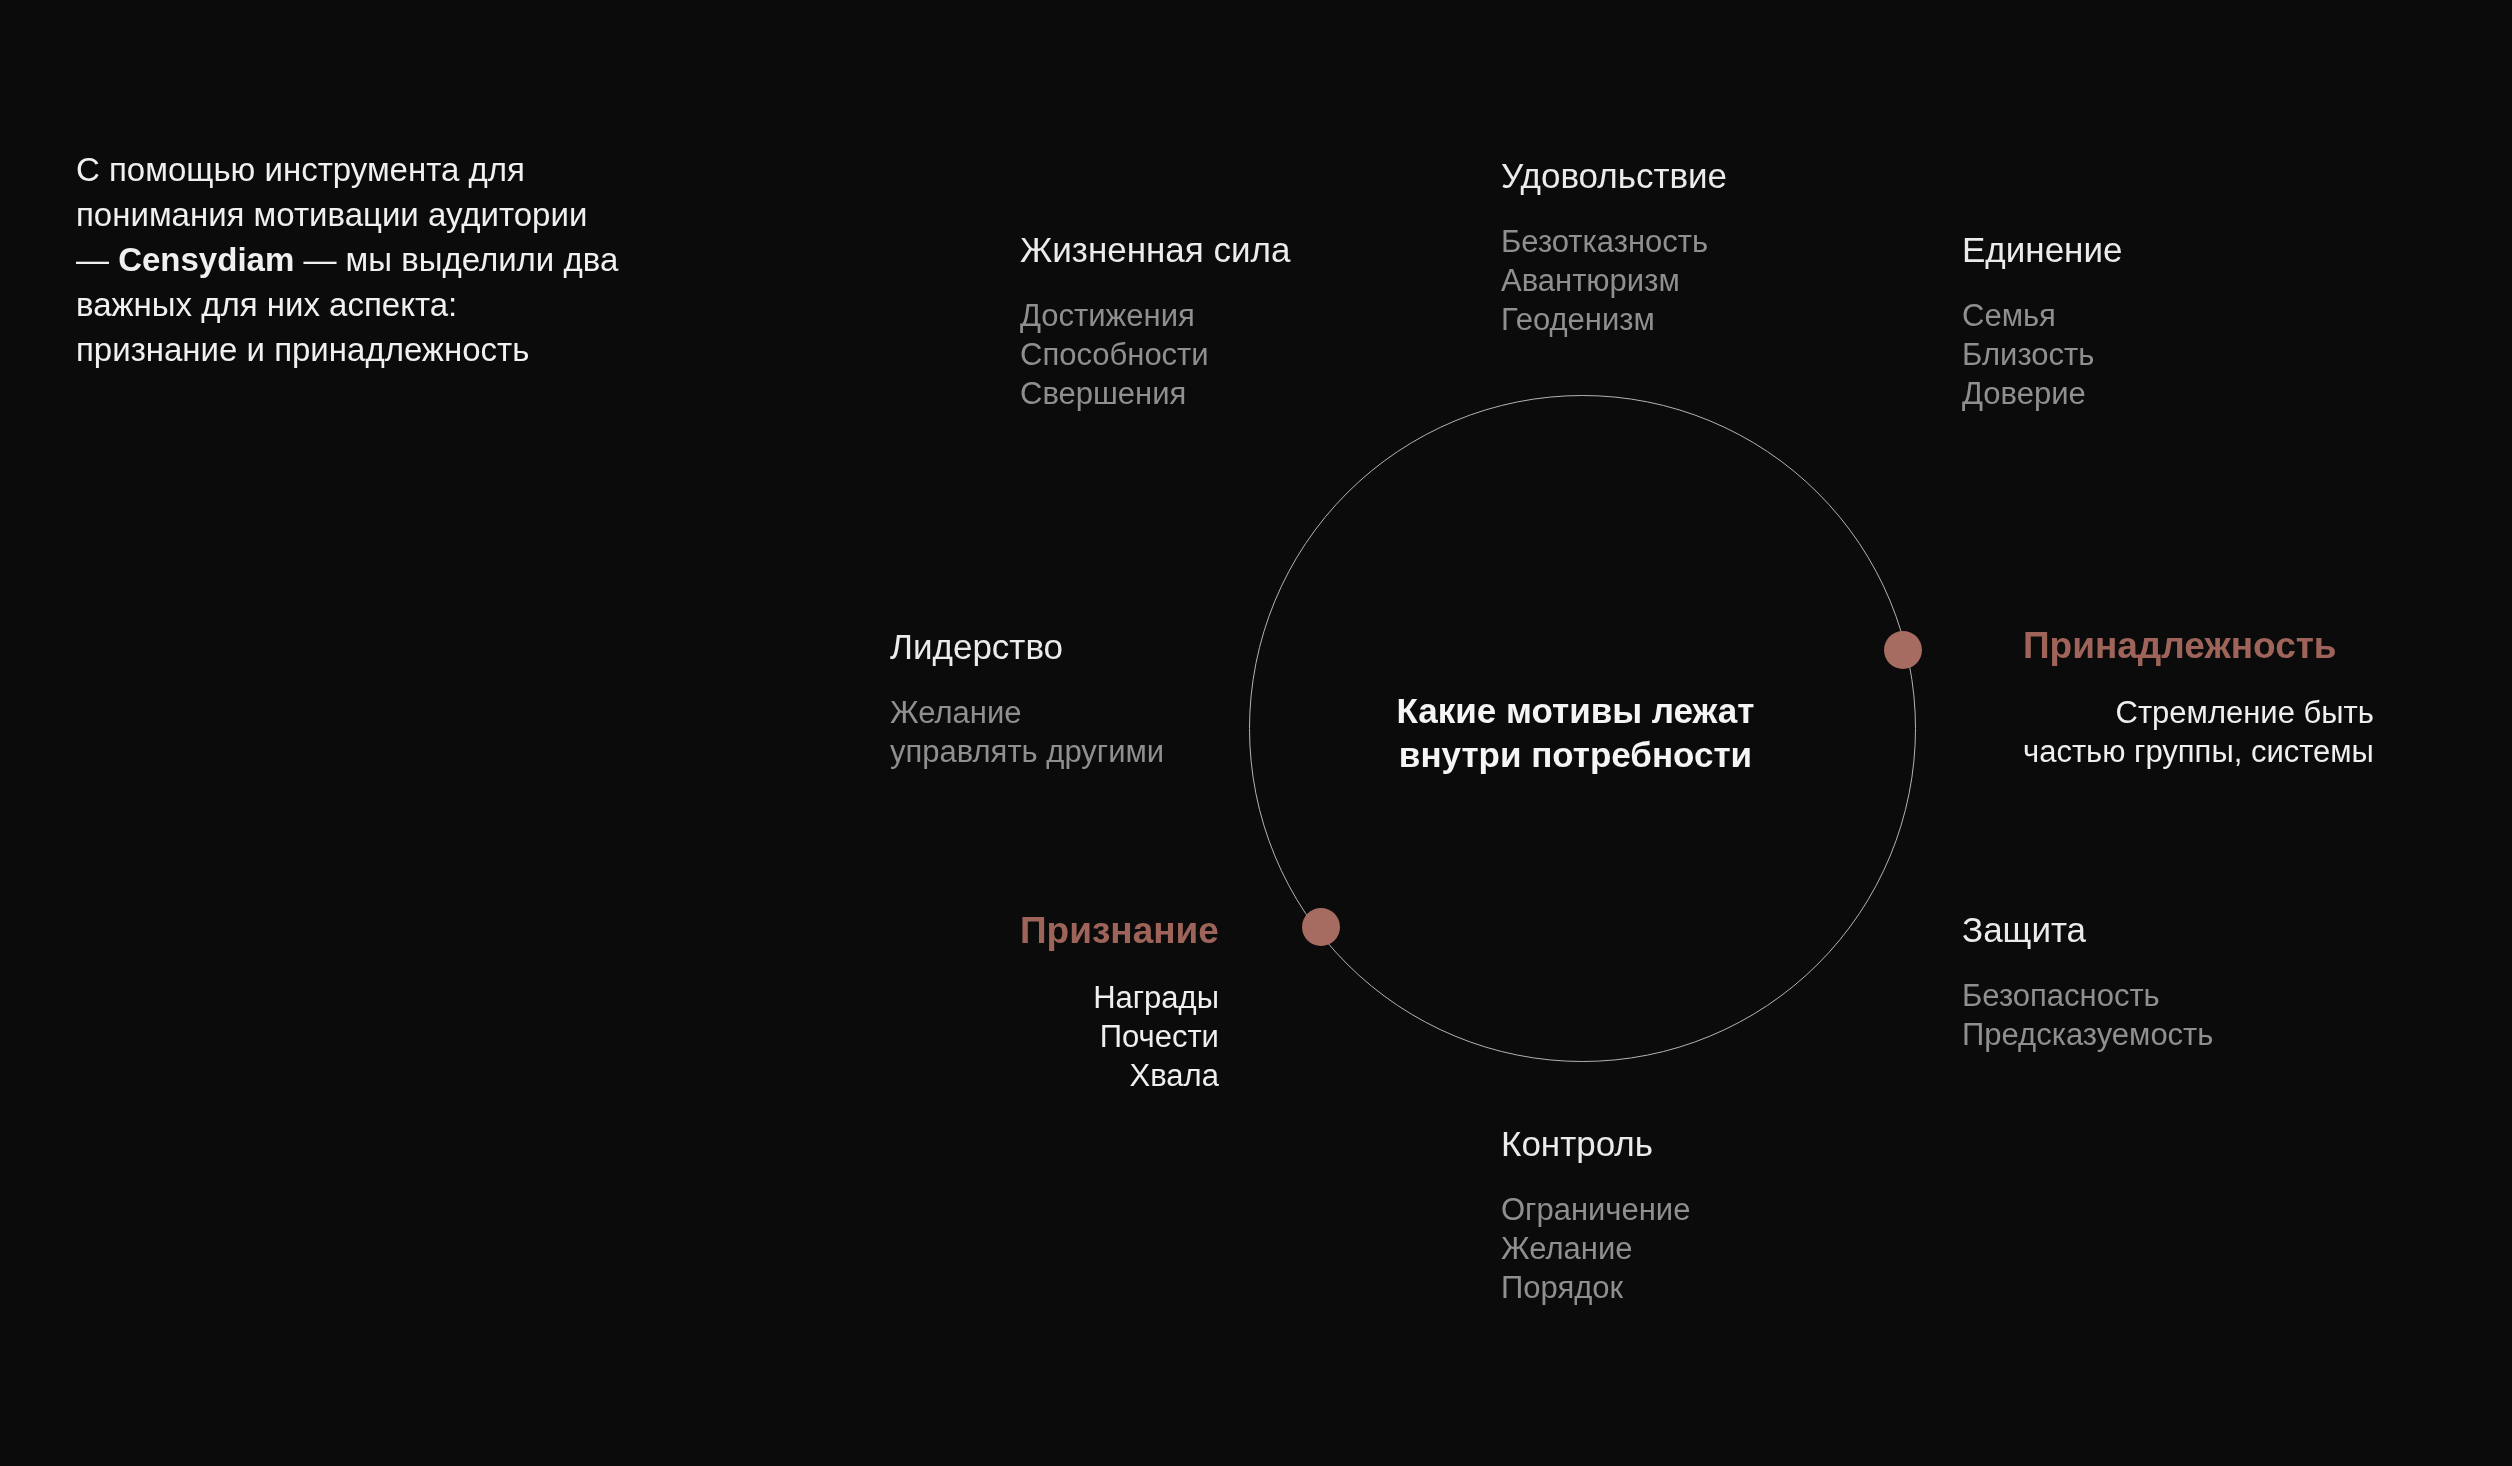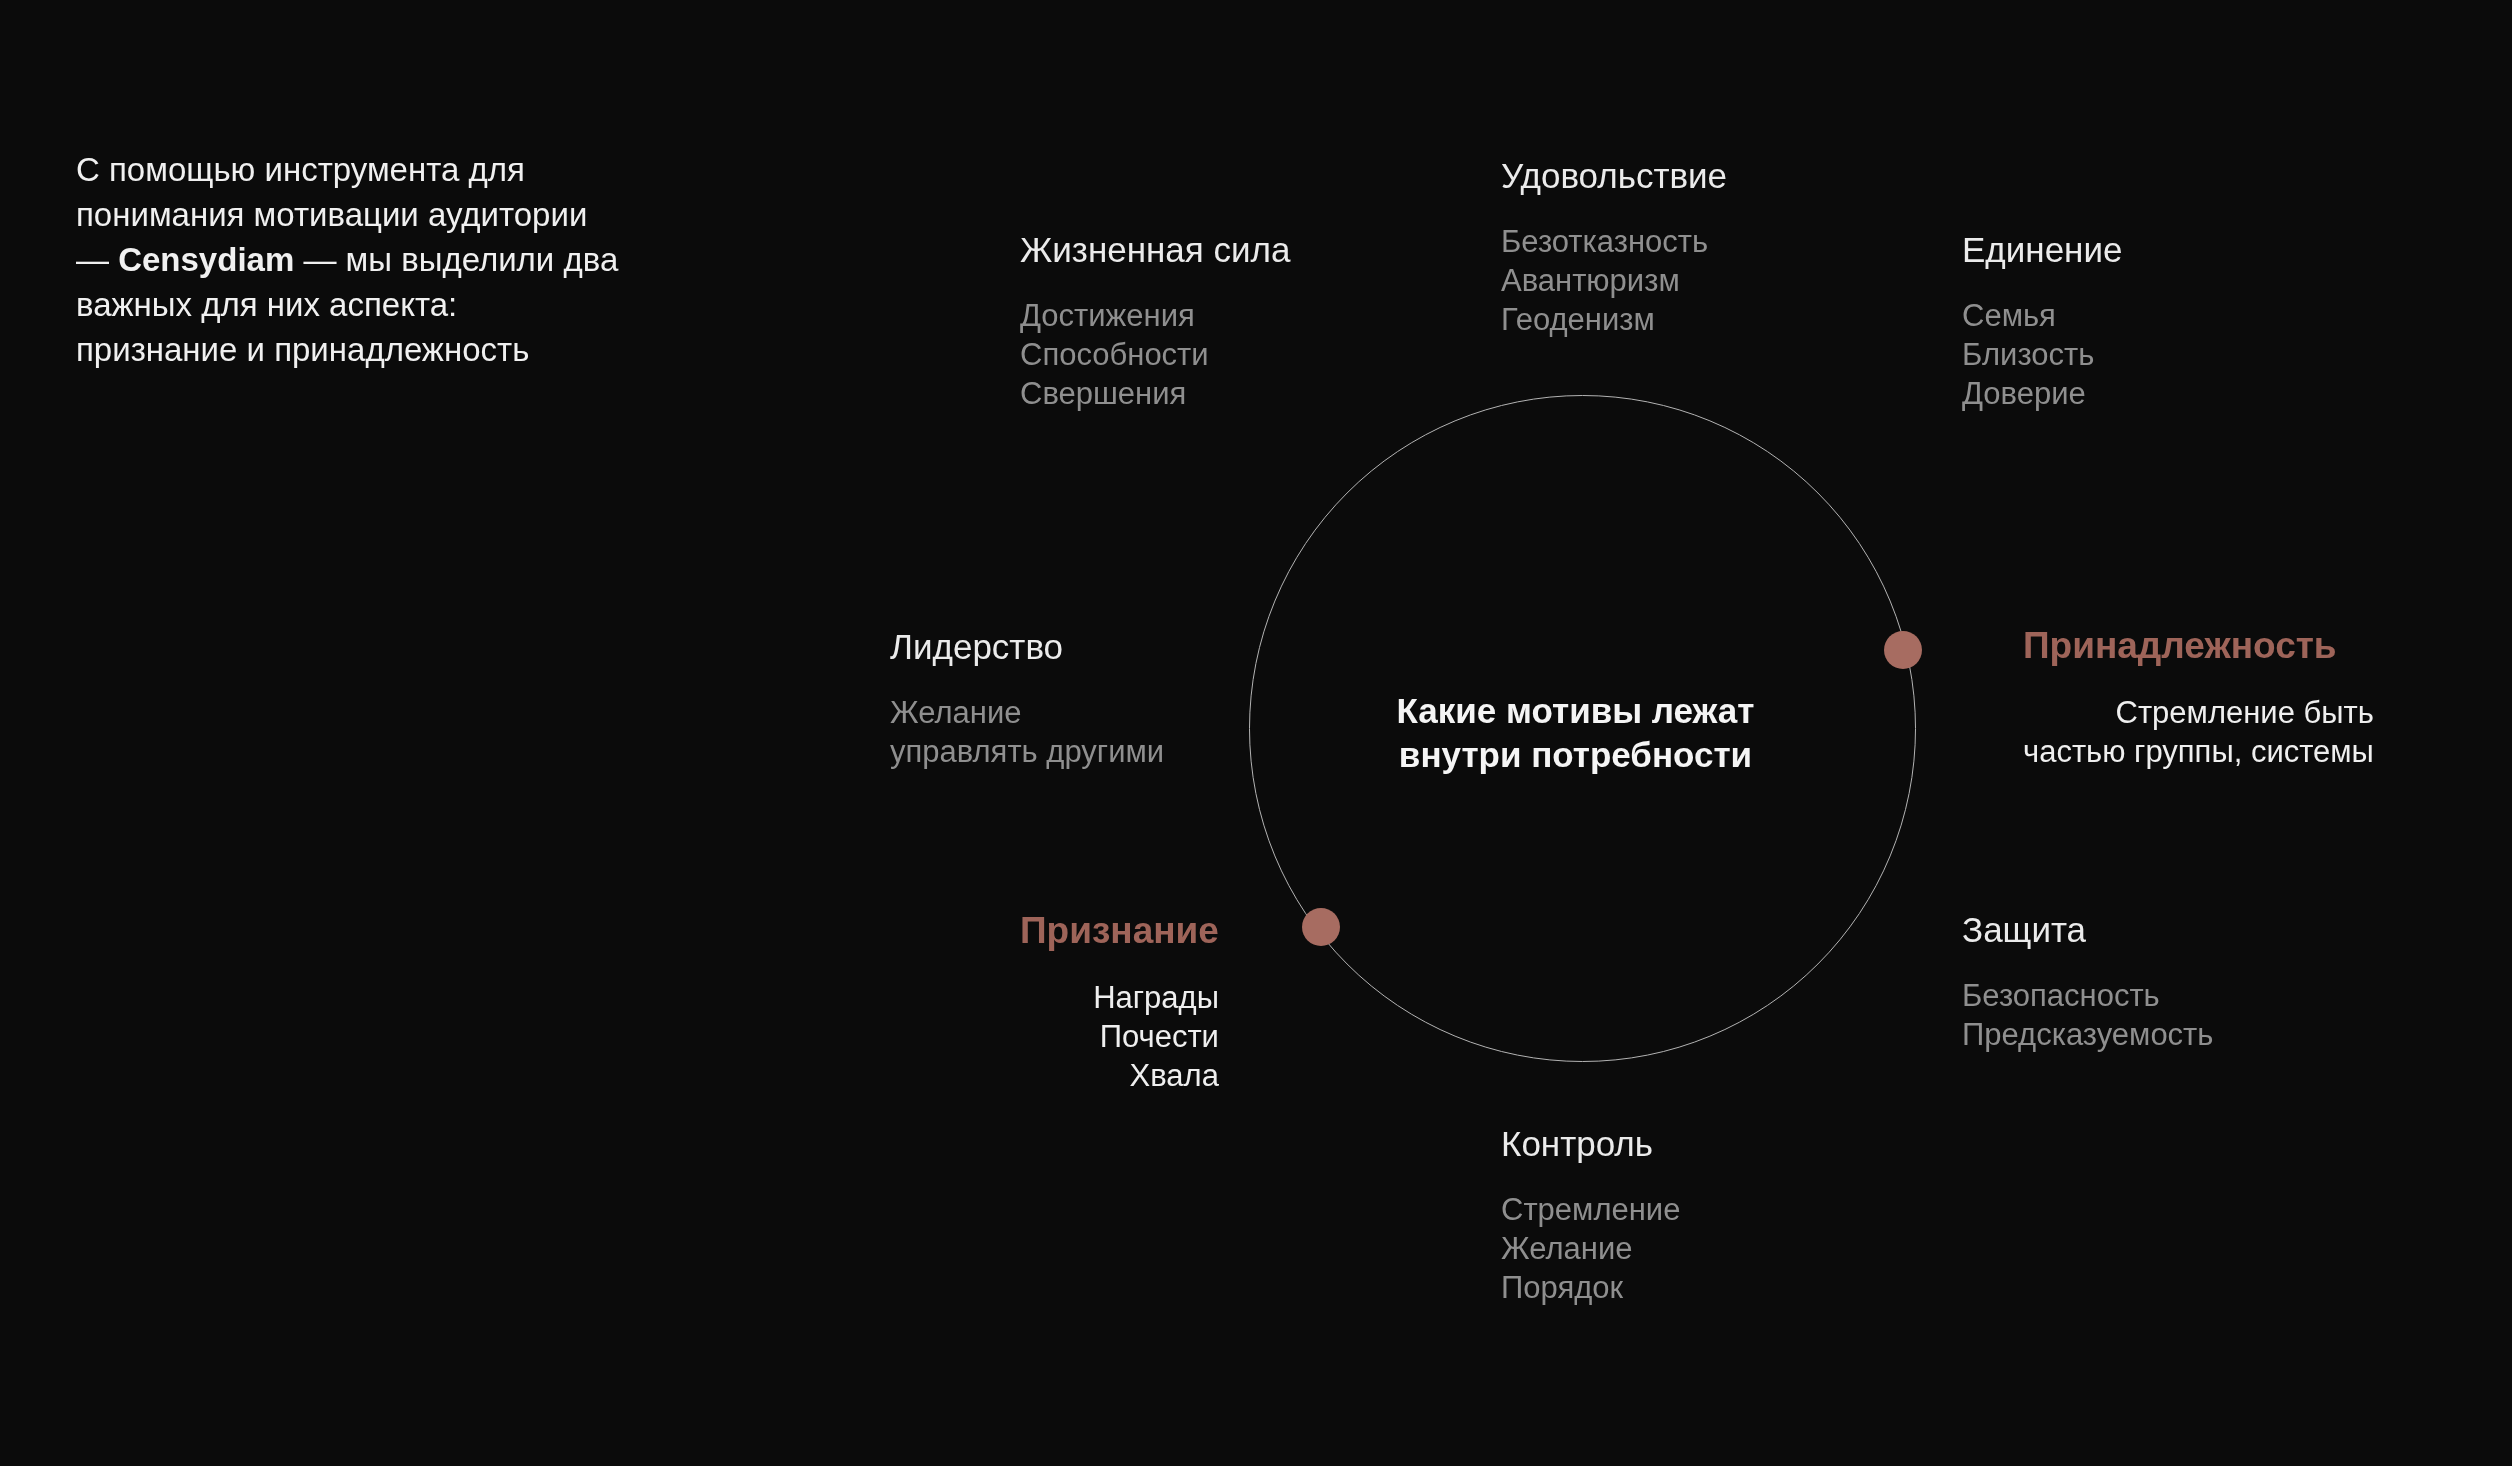--- a/index.html
+++ b/index.html
@@ -155,20 +155,20 @@
     <div class="title">Защита</div>
     <div class="items">
       <div>Безопасность</div>
       <div>Предсказуемость</div>
     </div>
   </div>
 
   <div class="section s-control">
     <div class="title">Контроль</div>
     <div class="items">
-      <div>Стремление</div>
+      <div>Ограничение</div>
       <div>Желание</div>
       <div>Порядок</div>
     </div>
   </div>
 
 </div>
 
 
 </body></html>

